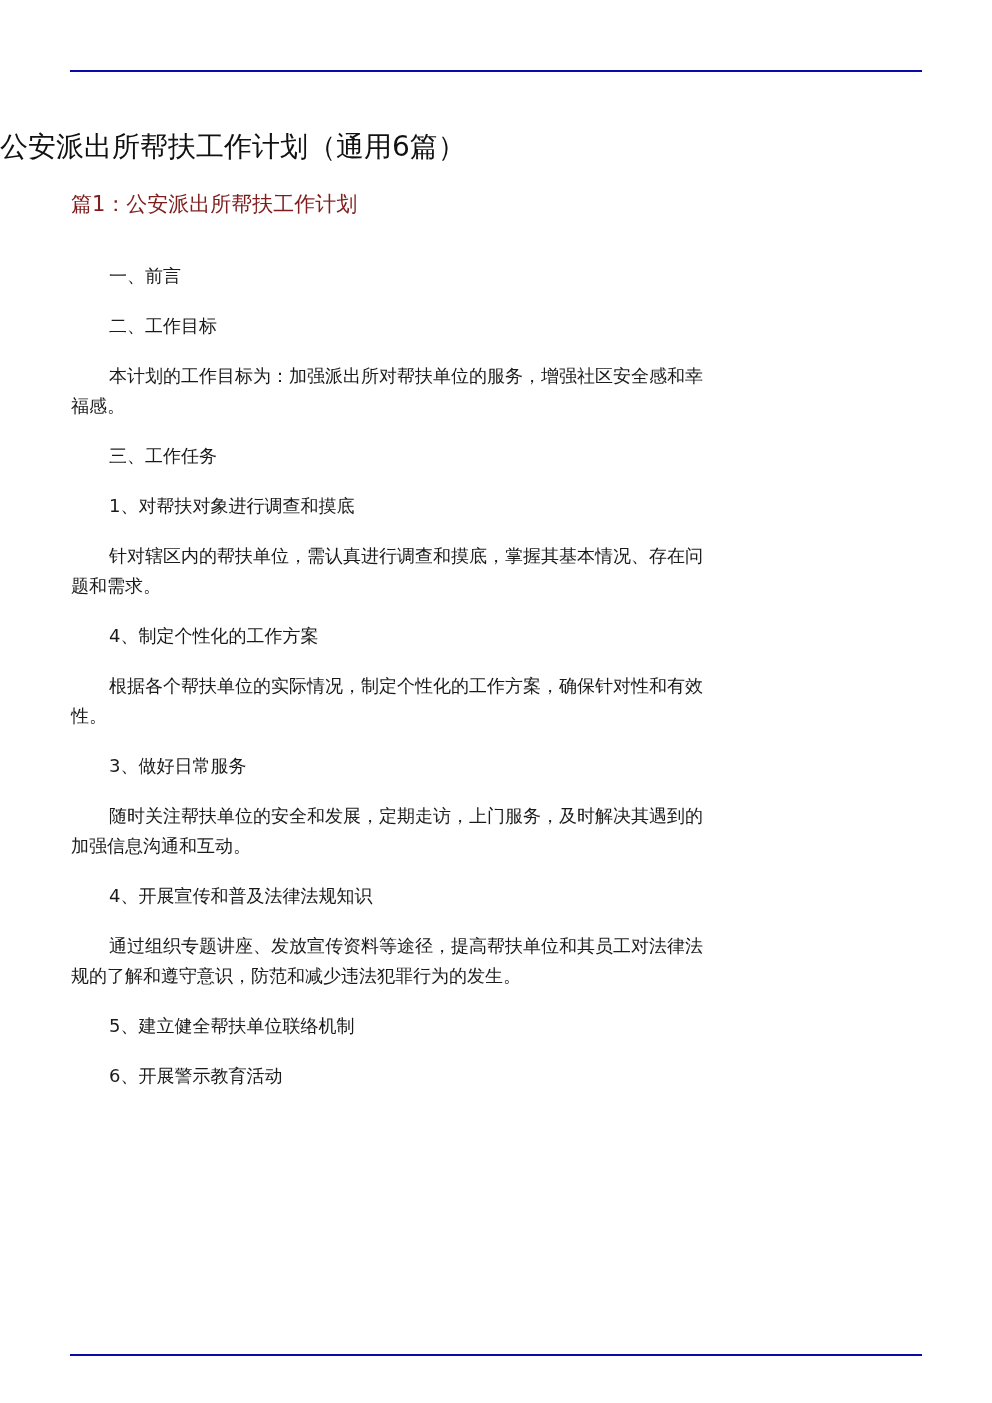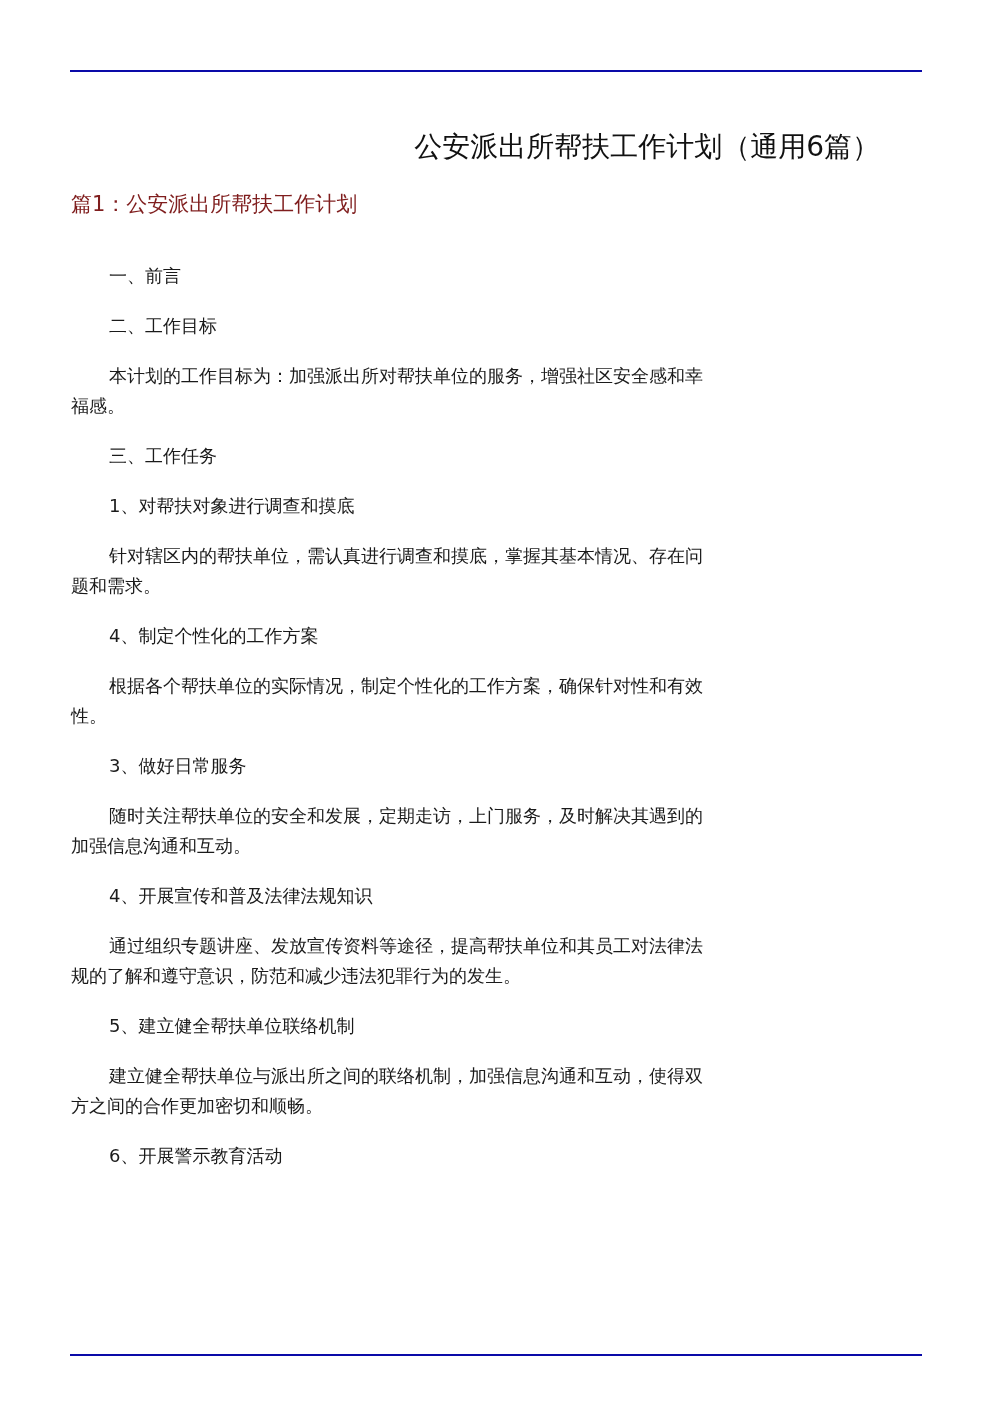--- a/index.html
+++ b/index.html
@@ -1,21 +1,21 @@
 <!DOCTYPE html>
 <html><head>
 <meta charset="utf-8">
 <style>
   html, body { margin: 0; padding: 0; background: #ffffff; }
   body { width: 992px; height: 1403px; position: relative; overflow: hidden;
          font-family: "DejaVu Sans", "Liberation Sans", sans-serif; color: #1a1a1a; }
   .rule { position: absolute; left: 70px; width: 852px; height: 2px; background: #0a0aa8; }
   .rule.top { top: 70px; }
   .rule.bottom { top: 1354px; }
-  .title { position: absolute; top: 128px; left: 0; width: 880px; text-align: right;
+  .title { position: absolute; top: 128px; left: 0; width: 880px; text-align: left;
            font-size: 28px; color: #111; letter-spacing: 0px; }
   .section-heading { position: absolute; top: 190px; left: 71px; font-size: 21px; color: #7f1d1d; }
   .content { position: absolute; top: 241px; left: 71px; width: 850px; font-size: 18px; line-height: 30px; }
   .para { margin: 0 0 20px 0; }
   .line { display: block; white-space: nowrap; }
   .indent { padding-left: 38px; margin-top: 20px; }
   .page-num { position: absolute; top: 1422px; left: 826px; font-size: 17px; color: #14532d;
               font-family: "Liberation Sans", sans-serif; }
 </style>
 </head>
@@ -66,22 +66,18 @@
       <span class="line indent">4、开展宣传和普及法律法规知识</span>
     </p>
   <p class="para">
     <span class="line indent">通过组织专题讲座、发放宣传资料等途径，提高帮扶单位和其员工对法律法</span>
     <span class="line">规的了解和遵守意识，防范和减少违法犯罪行为的发生。</span>
   </p>
   <p class="para">
       <span class="line indent">5、建立健全帮扶单位联络机制</span>
     </p>
   <p class="para">
-    <span class="line indent">建立健全帮扶单位与派出所之间的联络机制，加强信息沟通和互动，使得双</span>
-    <span class="line">方之间的合作更加密切和顺畅。</span>
-  </p>
-  <p class="para">
       <span class="line indent">6、开展警示教育活动</span>
     </p>
 </div>
 
 <div class="rule bottom"></div>
 <div class="page-num">1 / 11</div>
 
 </body></html>

